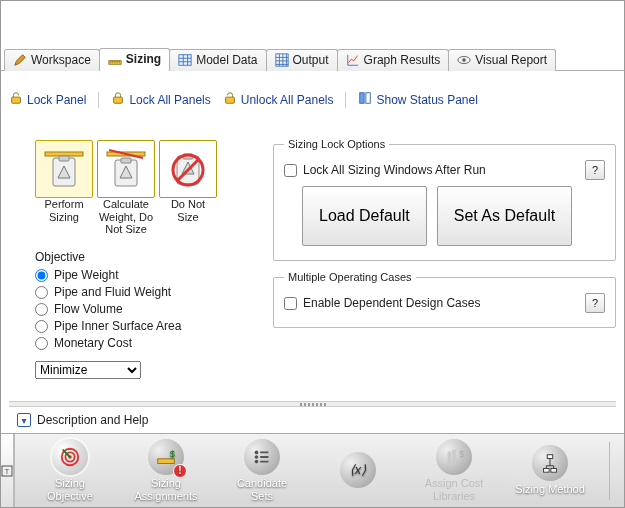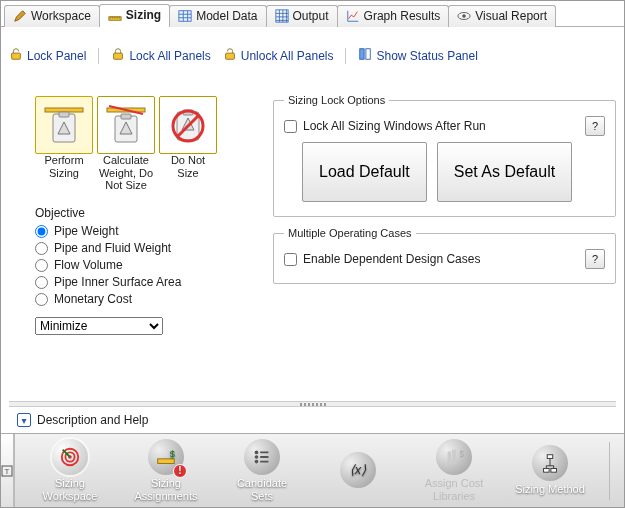--- a/index.html
+++ b/index.html
@@ -2,21 +2,21 @@
 <html><head>
 <meta charset="utf-8">
 <style>
   * { box-sizing: border-box; }
   html, body { margin:0; padding:0; font-family: "Segoe UI", Tahoma, sans-serif; font-size:12px; color:#222; }
   body { width:625px; height:508px; background:#fff; border:1px solid #999; overflow:hidden; display:flex; flex-direction:column; }
 
   
   .tabstrip { display:flex; align-items:flex-end; background:#fff; padding:3px 3px 0 3px; }
   .tab { display:flex; align-items:center; gap:4px; padding:3px 8px 4px 8px; border:1px solid #b0b0b0; border-bottom:none; background:linear-gradient(#fafafa,#ececec); margin-right:-1px; border-radius:3px 3px 0 0; cursor:pointer; white-space:nowrap; position:relative; }
-  .tab.active { background:#fff; font-weight:bold; z-index:2; padding-bottom:5px; }
+  .tab.active { background:#fff; font-weight:bold; z-index:2; padding-bottom:5px;margin-top:44px; }
   .tab .ticon { width:14px; height:14px; display:inline-block; }
   .tabline { border-bottom:1px solid #b0b0b0; margin-top:-1px; }
 
   
   .panelbar { display:flex; align-items:center; gap:12px; padding:20px 8px; background:#fff; }
   .panelbar .cmd { display:flex; align-items:center; gap:4px; color:#1a3e99; cursor:pointer; }
   .panelbar .sep { width:1px; height:16px; background:#ccc; }
 
   
   .content { flex:1 1 auto; display:flex; flex-direction:column; padding:4px 8px 0 8px; overflow:hidden; }
@@ -30,21 +30,21 @@
   .right { flex:1; padding-top:6px; }
   fieldset { border:1px solid #bbb; border-radius:2px; padding:6px 10px 10px 10px; margin:0 0 10px 0; }
   legend { padding:0 4px; font-size:11px; }
   .row { display:flex; align-items:center; gap:6px; margin:4px 0; }
   .qbtn { width:20px; height:20px; border:1px solid #999; background:linear-gradient(#fff,#e4e4e4); border-radius:2px; font-size:11px; display:flex;align-items:center;justify-content:center; cursor:pointer; }
   .stdbtn { border:1px solid #999; background:linear-gradient(#fff,#e4e4e4); border-radius:2px; padding:20px 16px; font-size:16px; cursor:pointer; }
 
   .objective { margin:4px 0 0 26px; width:220px; }
   .objective .grouptitle { margin:6px 0 4px 0; }
   .objective label { display:flex; align-items:flex-end; gap:6px; margin:3px 0; cursor:pointer; }
-  .objective select { margin-top:8px; width:128px; font-size:12px; }
+  .objective select { margin-top:8px; width:106px; font-size:12px; }
 
   .splitter { height:6px; background:#eee; border-top:1px solid #ccc; border-bottom:1px solid #ccc; margin-top:auto; display:flex; align-items:center; justify-content:center;}
   .splitter .grip { width:26px; height:3px; background:repeating-linear-gradient(90deg,#999 0 2px,transparent 2px 4px); }
 
   .helpbar { display:flex; align-items:center; gap:6px; padding:6px 8px; }
   .chev { width:14px;height:14px;border:1px solid #2a5db0;color:#2a5db0;display:flex;align-items:center;justify-content:center;font-size:10px;border-radius:2px; cursor:pointer;}
 
   
   .bottom { display:flex; align-items:stretch; background:linear-gradient(#f2f2f2,#d7d7d7); border-top:1px solid #aaa; height:74px; }
   .bottom .sidebtn { width:22px; display:flex; align-items:center; justify-content:center; border-right:1px solid #bbb; background:linear-gradient(#fff,#e0e0e0); cursor:pointer;}
@@ -270,21 +270,21 @@
   <div class="navitems">
     <div class="navitem">
       <div class="navcircle active">
           <svg viewBox="0 0 24 24">
             <circle cx="12" cy="12" r="9" fill="none" stroke="#d33" stroke-width="2"></circle>
             <circle cx="12" cy="12" r="5" fill="none" stroke="#d33" stroke-width="2"></circle>
             <circle cx="12" cy="12" r="2" fill="#d33"></circle>
             <path d="M4 4l8 8" stroke="#1a7a1a" stroke-width="2"></path>
           </svg>
         </div>
-      <div class="navlabel">Sizing Workspace</div>
+      <div class="navlabel">Sizing Objective</div>
     </div>
     <div class="navitem">
       <div class="navcircle">
           <svg viewBox="0 0 24 24">
             <rect x="3" y="14" width="18" height="5" fill="#f4c430" stroke="#8a6d1a"></rect>
             <text x="16" y="12" font-size="10" fill="#1a7a1a">$</text>
           </svg>
           <span class="warnbadge">!</span>
         </div>
       <div class="navlabel">Sizing Assignments</div>

